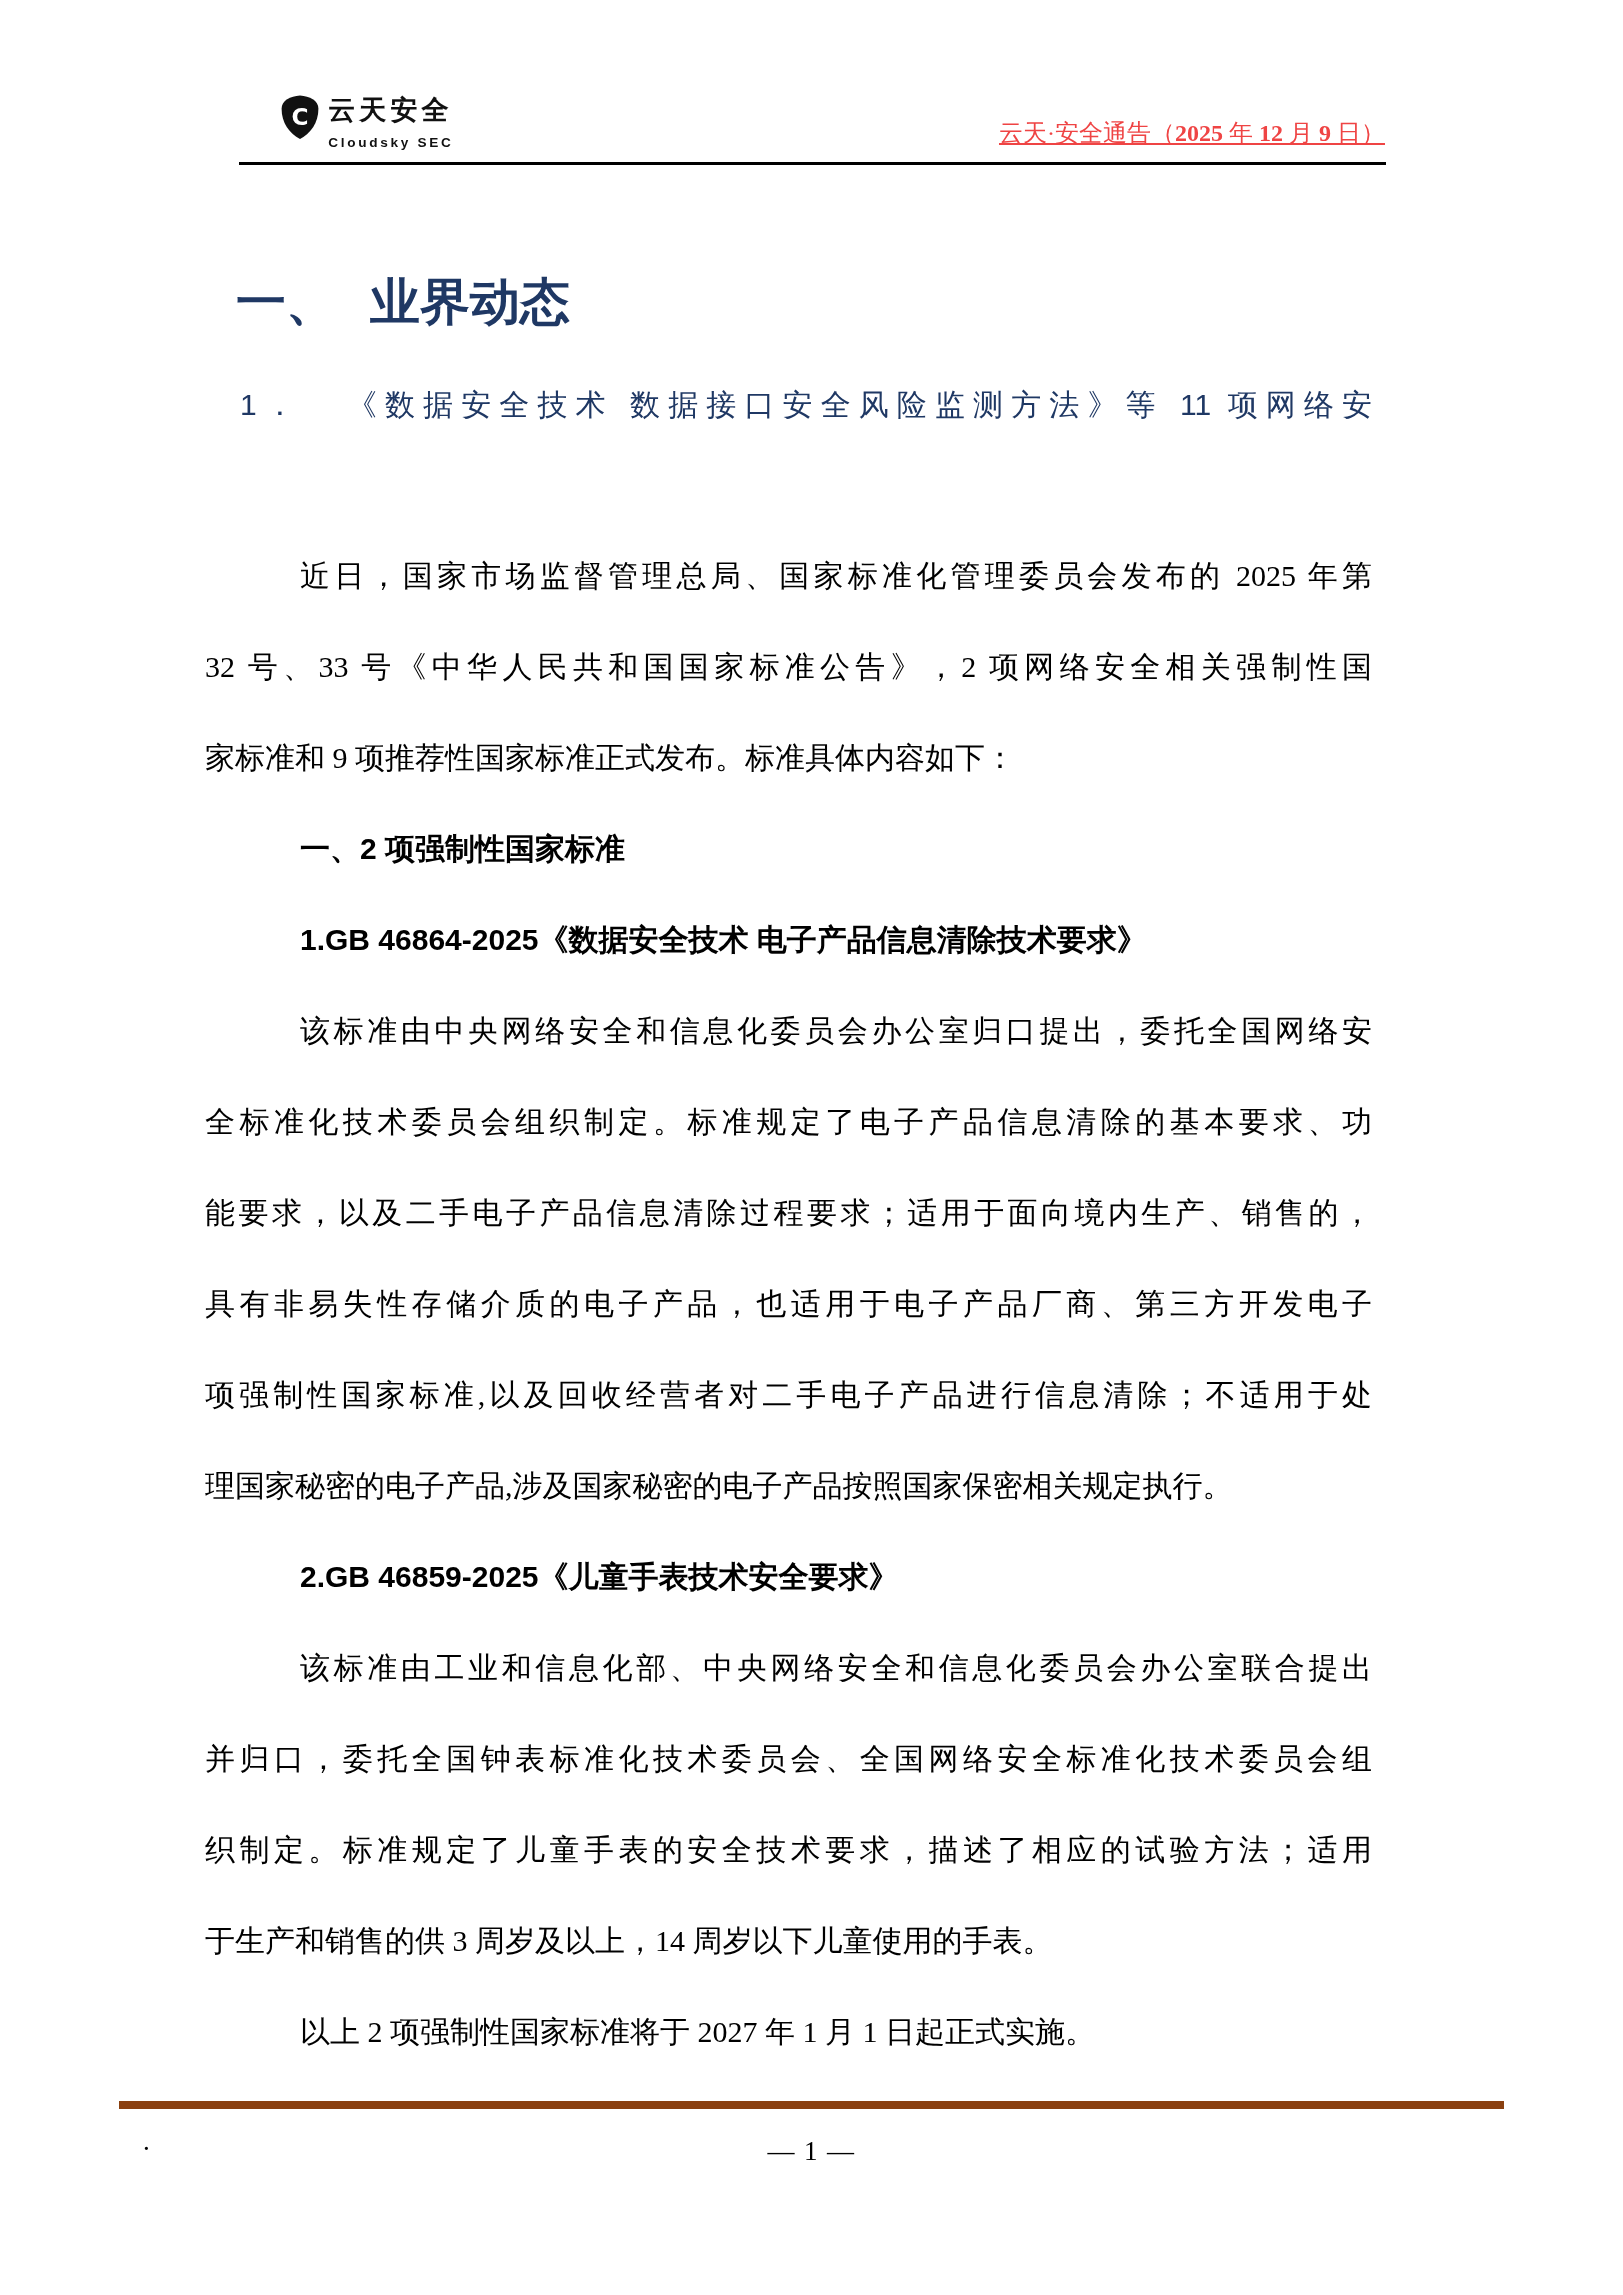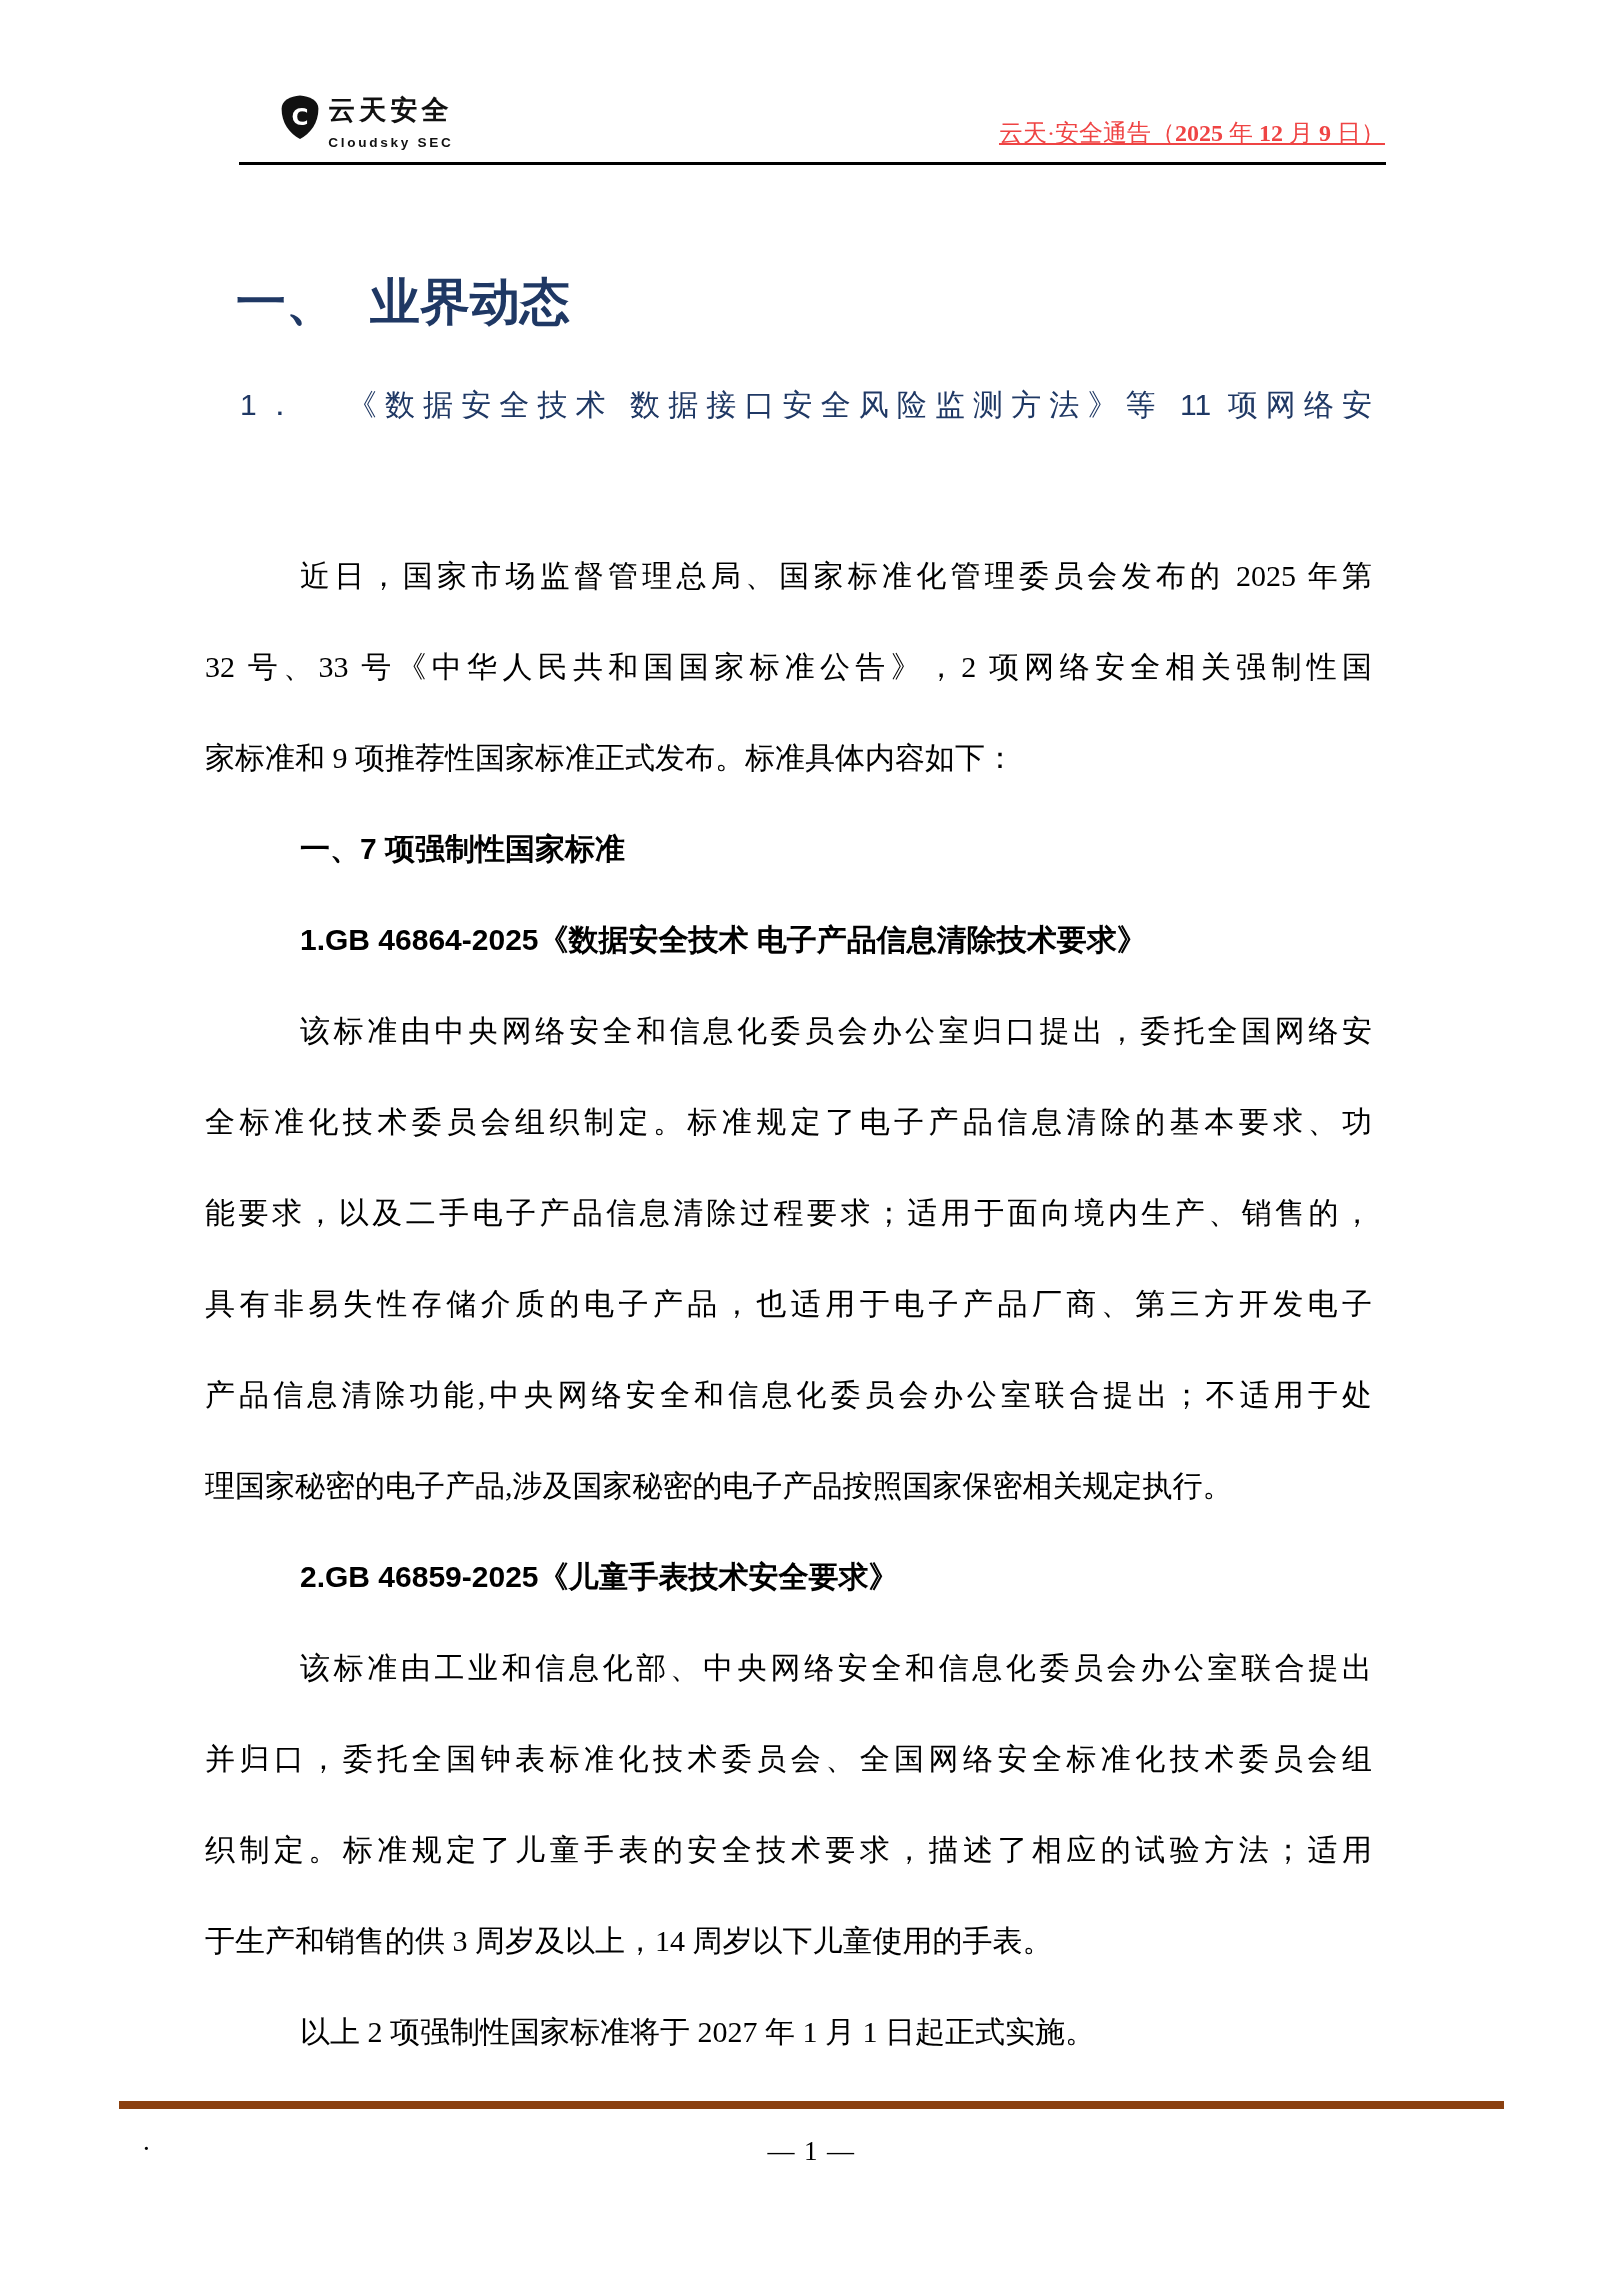--- a/index.html
+++ b/index.html
@@ -76,27 +76,27 @@
   </div>
 
   <div class="h2">
       <div class="h2-line just ind"><span class="h2num">1．</span>《数据安全技术 数据接口安全风险监测方法》等 11 项网络安</div>
     </div>
 
   <div class="bodytext">
       <div class="body-line just ind">近日，国家市场监督管理总局、国家标准化管理委员会发布的 2025 年第</div>
       <div class="body-line just">32 号、33 号《中华人民共和国国家标准公告》，2 项网络安全相关强制性国</div>
       <div class="body-line">家标准和 9 项推荐性国家标准正式发布。标准具体内容如下：</div>
-      <div class="body-line ind bold">一、7 项强制性国家标准</div>
+      <div class="body-line ind bold">一、2 项强制性国家标准</div>
       <div class="body-line ind bold">1.GB 46864-2025《数据安全技术 电子产品信息清除技术要求》</div>
       <div class="body-line just ind">该标准由中央网络安全和信息化委员会办公室归口提出，委托全国网络安</div>
       <div class="body-line just">全标准化技术委员会组织制定。标准规定了电子产品信息清除的基本要求、功</div>
       <div class="body-line just">能要求，以及二手电子产品信息清除过程要求；适用于面向境内生产、销售的，</div>
       <div class="body-line just">具有非易失性存储介质的电子产品，也适用于电子产品厂商、第三方开发电子</div>
-      <div class="body-line just">产品信息清除功能,中央网络安全和信息化委员会办公室联合提出；不适用于处</div>
+      <div class="body-line just">项强制性国家标准,以及回收经营者对二手电子产品进行信息清除；不适用于处</div>
       <div class="body-line">理国家秘密的电子产品,涉及国家秘密的电子产品按照国家保密相关规定执行。</div>
       <div class="body-line ind bold">2.GB 46859-2025《儿童手表技术安全要求》</div>
       <div class="body-line just ind">该标准由工业和信息化部、中央网络安全和信息化委员会办公室联合提出</div>
       <div class="body-line just">并归口，委托全国钟表标准化技术委员会、全国网络安全标准化技术委员会组</div>
       <div class="body-line just">织制定。标准规定了儿童手表的安全技术要求，描述了相应的试验方法；适用</div>
       <div class="body-line">于生产和销售的供 3 周岁及以上，14 周岁以下儿童使用的手表。</div>
       <div class="body-line ind">以上 2 项强制性国家标准将于 2027 年 1 月 1 日起正式实施。</div>
     </div>
 
   <div class="footer-rule"></div>

